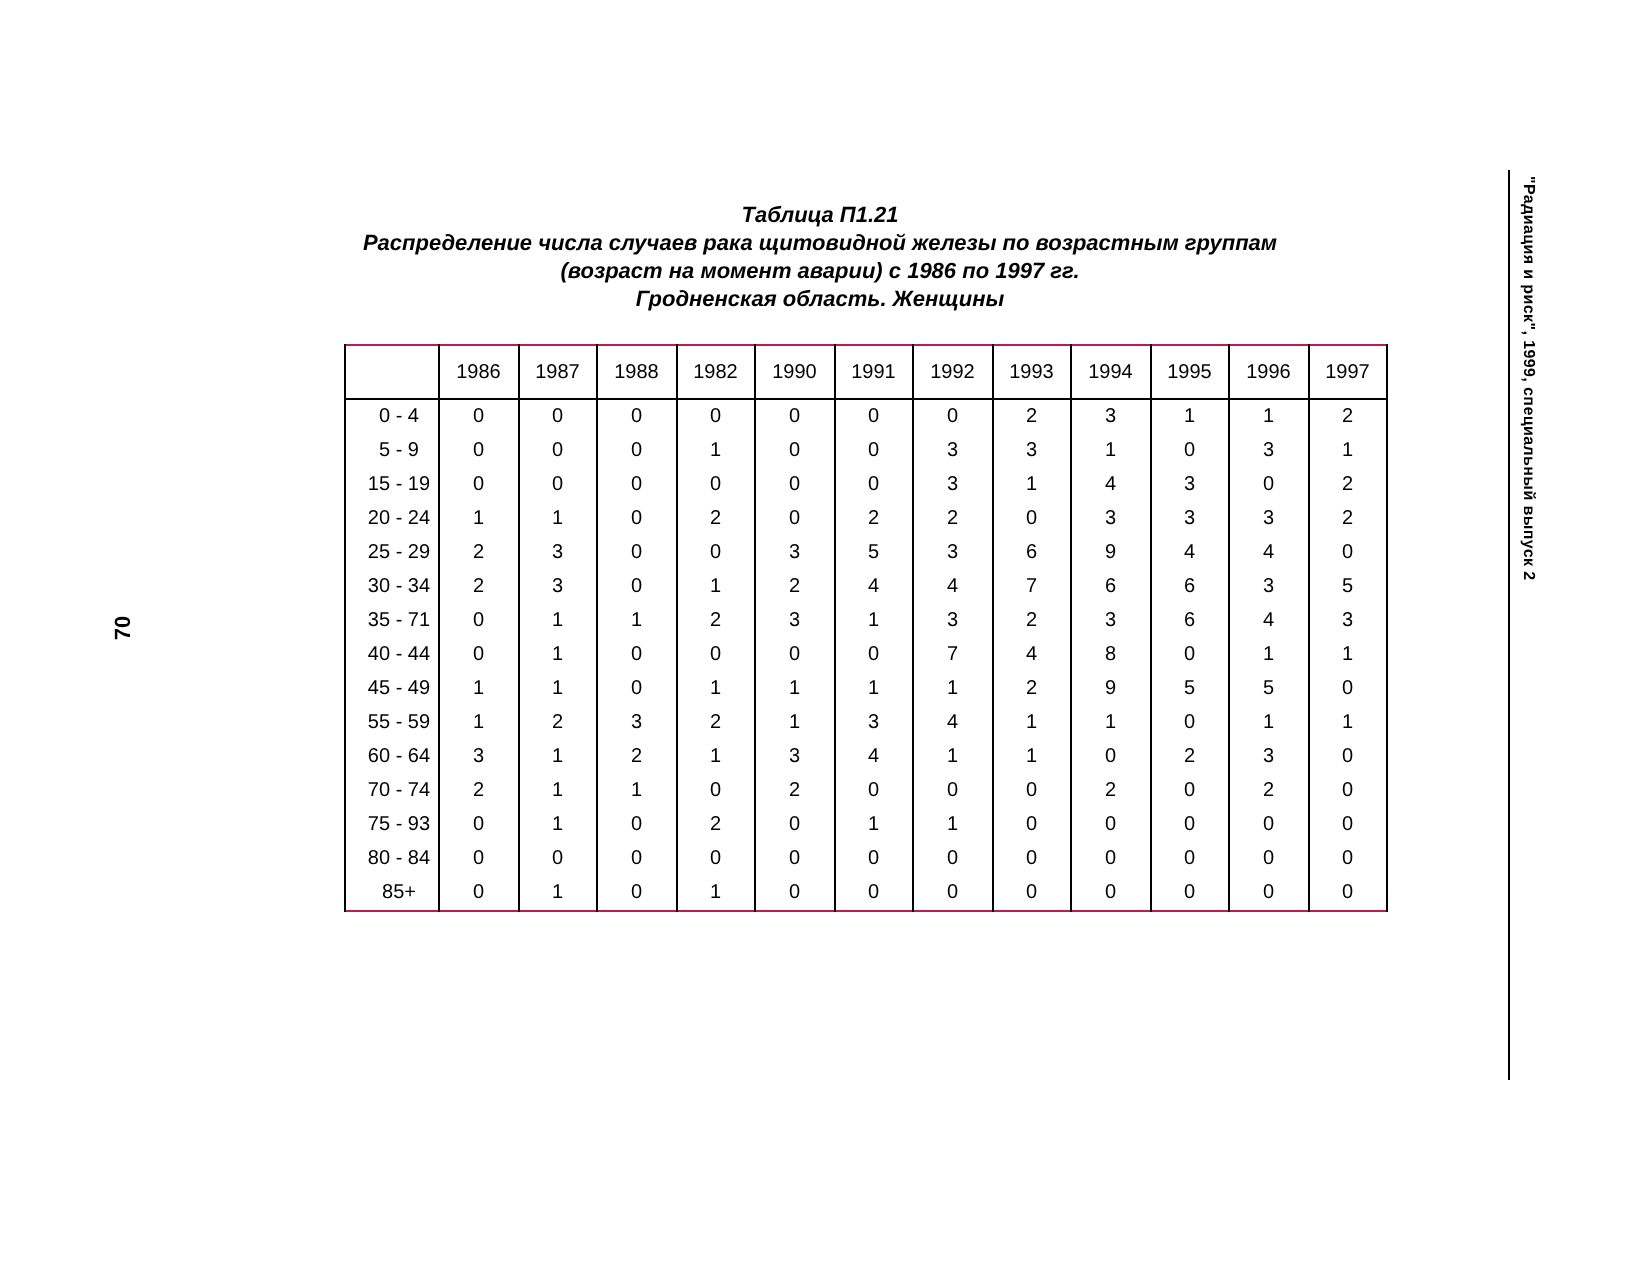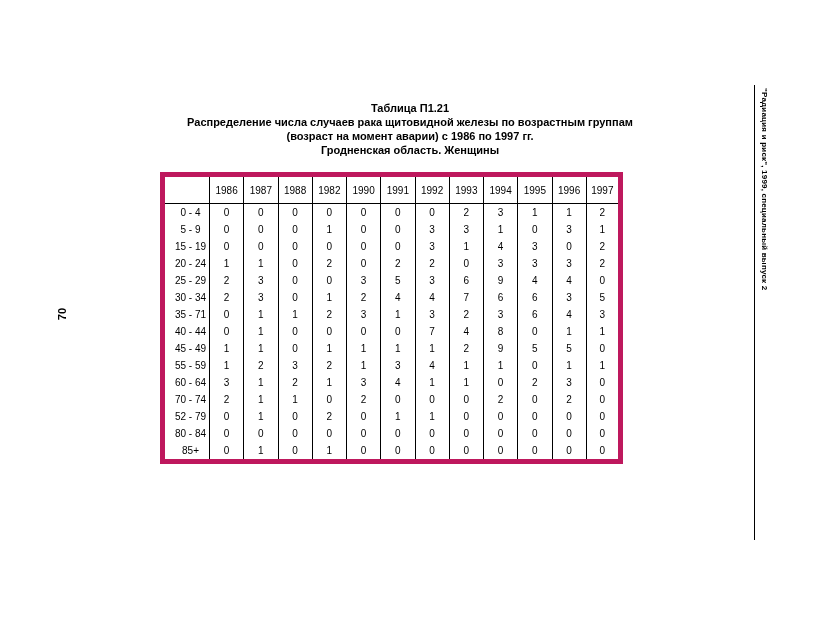--- a/index.html
+++ b/index.html
@@ -18,29 +18,30 @@
   }
   .title-block {
     position: absolute;
     top: 101px;
     left: 0;
     width: 820px;
     text-align: center;
     font-weight: bold;
     font-size: 11px;
     line-height: 14px;
+    font-style: italic;
   }
   .data-table {
     position: absolute;
     top: 172px;
-    left: 160px;
-    width: 463px;
+    left: 172px;
+    width: 522px;
     border-collapse: collapse;
     table-layout: fixed;
-    border: 5px solid #be185d;
+    border: 1px solid #be185d;
     font-size: 10px;
   }
   .data-table th, .data-table td {
     border-left: 1px solid #000;
     border-right: 1px solid #000;
     text-align: center;
     font-weight: normal;
     padding: 0;
   }
   .data-table thead th {
@@ -291,21 +292,21 @@
           <td>2</td>
           <td>0</td>
           <td>0</td>
           <td>0</td>
           <td>2</td>
           <td>0</td>
           <td>2</td>
           <td>0</td>
         </tr>
         <tr>
-          <td class="age-cell">52 - 79</td>
+          <td class="age-cell">75 - 93</td>
           <td>0</td>
           <td>1</td>
           <td>0</td>
           <td>2</td>
           <td>0</td>
           <td>1</td>
           <td>1</td>
           <td>0</td>
           <td>0</td>
           <td>0</td>

